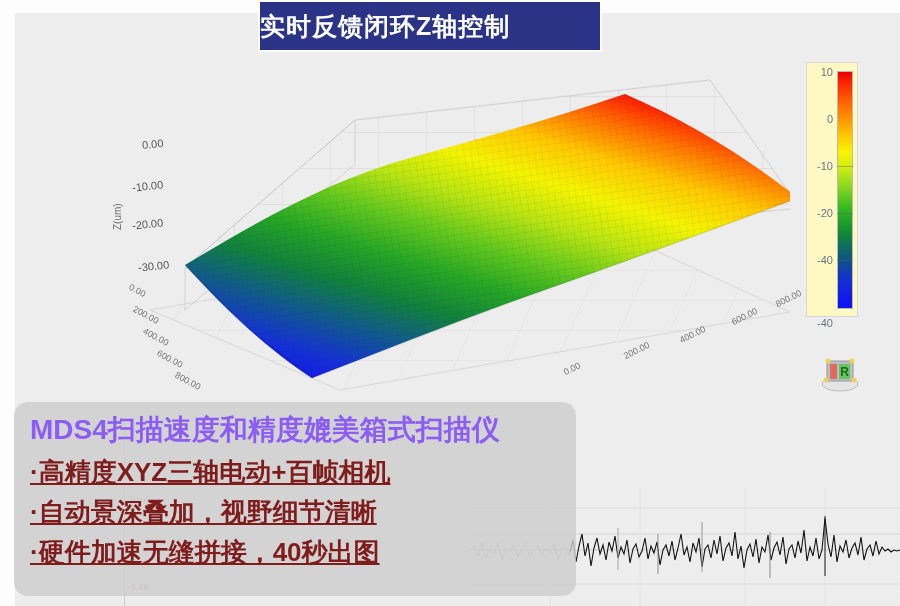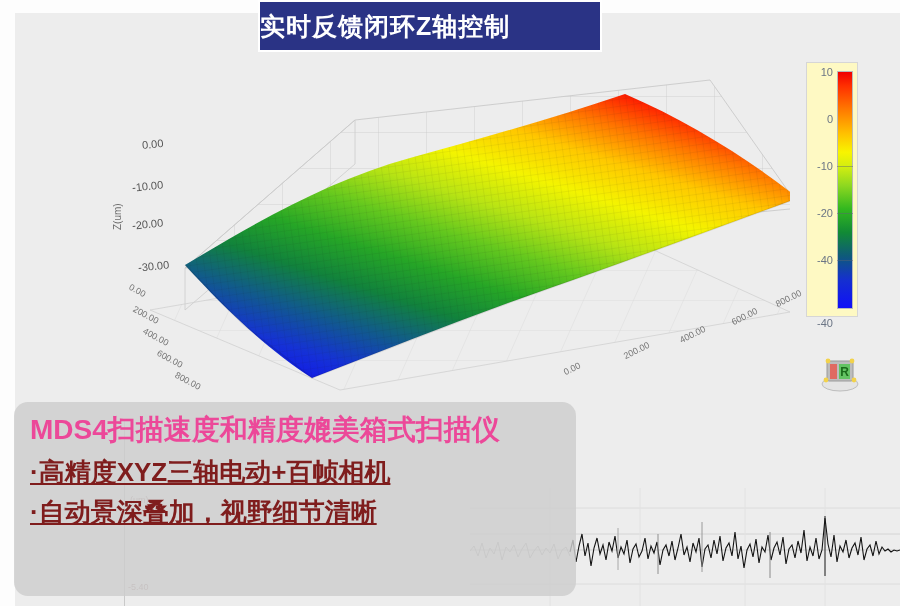--- a/index.html
+++ b/index.html
@@ -193,21 +193,21 @@
     width: 562px;
     height: 194px;
     background: rgba(205,205,205,0.82);
     border-radius: 14px;
     box-sizing: border-box;
     padding: 6px 14px 6px 16px;
   }
   .ov-head {
     font-size: 28px;
     font-weight: bold;
-    color: #ec4899;
+    color: #8b5cf6;
     line-height: 44px;
     white-space: nowrap;
   }
   .ov-line {
     font-size: 26px;
     font-weight: bold;
     color: #7f1d1d;
     line-height: 40px;
     white-space: nowrap;
     text-decoration: underline;
@@ -370,15 +370,16 @@
   <div class="ghost-text" style="left:128px; top:582px;">-5.40</div>
 
   <div class="title-banner">
     <span>实时反馈闭环Z轴控制</span>
   </div>
 
   <div class="overlay-card">
     <div class="ov-head">MDS4扫描速度和精度媲美箱式扫描仪</div>
     <div class="ov-line">·高精度XYZ三轴电动+百帧相机</div>
     <div class="ov-line">·自动景深叠加，视野细节清晰</div>
+    <div class="ov-line">·硬件加速无缝拼接，40秒出图</div>
   </div>
 
 </div>
 
 </body></html>

